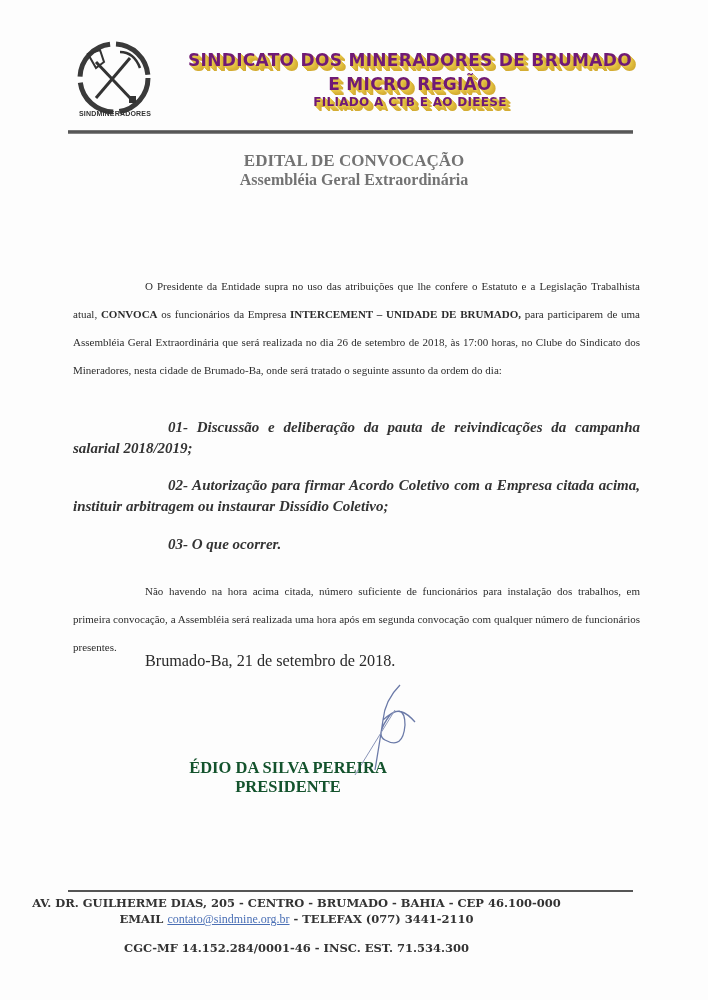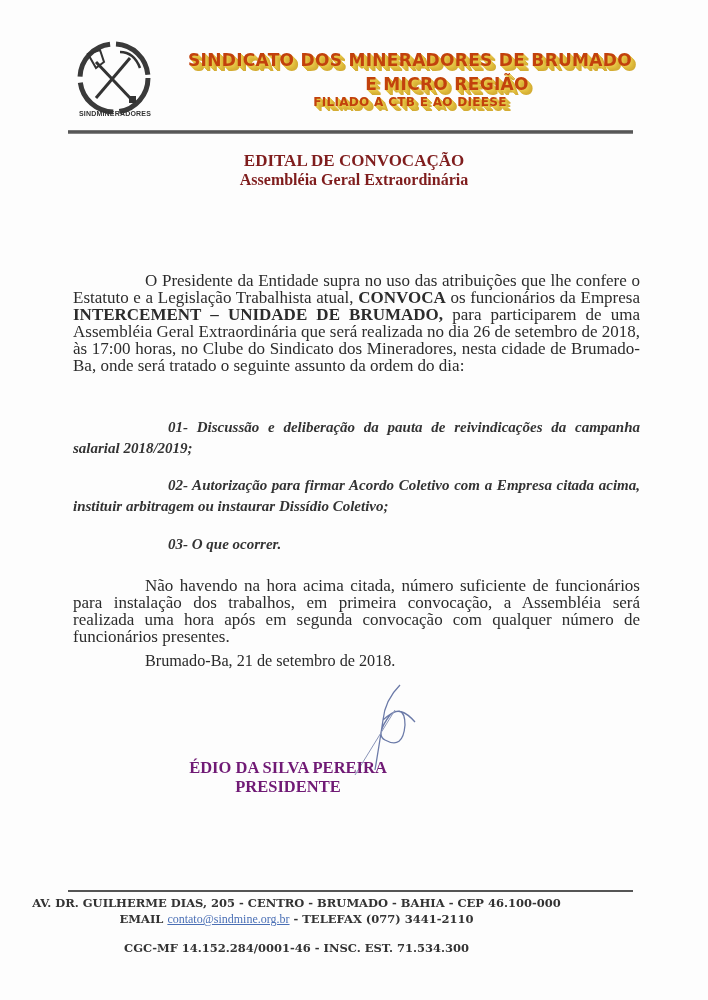--- a/index.html
+++ b/index.html
@@ -1,37 +1,37 @@
 <!DOCTYPE html>
 <html><head>
   <meta charset="utf-8">
   <style>
     html, body { margin:0; padding:0; }
     body { width:708px; height:1000px; background:#fdfdfd; position:relative; overflow:hidden; font-family:"Liberation Serif", serif; color:#2a2a2a; }
     .abs { position:absolute; }
     .logo { left:74px; top:38px; width:80px; height:86px; }
     .logo-label { left:72px; top:110px; width:86px; text-align:center; font-family:"Liberation Sans", sans-serif; font-size:7px; font-weight:bold; color:#333; letter-spacing:0.2px; }
-    .hdr { left:150px; width:520px; text-align:center; font-family:"DejaVu Sans", sans-serif; font-weight:bold; color:#c2410c; text-shadow:1px 1px 0 #e6c64a, 2px 2px 0 #e2c040, 3px 3px 0 #ddb83a, 4px 4px 0 #d8b236, 5px 5px 0 #d4ad34; letter-spacing:0.3px; }
+    .hdr { left:150px; width:520px; text-align:center; font-family:"DejaVu Sans", sans-serif; font-weight:bold; color:#701a75; text-shadow:1px 1px 0 #e6c64a, 2px 2px 0 #e2c040, 3px 3px 0 #ddb83a, 4px 4px 0 #d8b236, 5px 5px 0 #d4ad34; letter-spacing:0.3px; }
     .hdr1 { top:50px; font-size:17px; }
-    .hdr2 { top:74px; font-size:17px;padding-left:37px; }
+    .hdr2 { top:74px; font-size:17px; }
     .hdr3 { top:95px; font-size:12px; }
     .rule-top { left:68px; top:130px; width:565px; height:4px; background:linear-gradient(#888,#444,#999); }
-    .title { left:0; width:708px; text-align:center; font-weight:bold; color:#7f1d1d; }
+    .title { left:0; width:708px; text-align:center; font-weight:bold; color:#737373; }
     .t1 { top:151px; font-size:17px; }
     .t2 { top:171px; font-size:16px; }
-    .body { left:73px; width:567px; font-size:17px; line-height:17px; text-align:justify; color:#2c2c2c; }
+    .body { left:73px; width:567px; font-size:11px; line-height:28px; text-align:justify; color:#2c2c2c; }
     .p1 { top:272px; text-indent:72px; }
     .item { left:73px; width:567px; font-size:15px; line-height:21.4px; font-style:italic; font-weight:bold; text-align:justify; color:#333; }
     .i1 { top:417px; text-indent:95px; }
     .i2 { top:475px; text-indent:95px; }
     .i3 { top:534px; text-indent:95px; }
     .p2 { top:577px; text-indent:72px; }
     .date { left:145px; top:652px; font-size:16.2px; }
     .sig { left:345px; top:680px; width:80px; height:100px; }
-    .signame { left:0; width:576px; text-align:center; font-weight:bold; font-size:16.5px; color:#701a75; }
+    .signame { left:0; width:576px; text-align:center; font-weight:bold; font-size:16.5px; color:#14532d; }
     .sn1 { top:758px; }
     .sn2 { top:777px; }
     .rule-bot { left:68px; top:890px; width:565px; height:2px; background:#555; }
     .foot { left:0; width:593px; text-align:center; font-family:"DejaVu Serif", serif; font-weight:bold; font-size:11.5px; color:#333; }
     .f1 { top:896px; }
     .f2 { top:912px; }
     .f3 { top:928px;margin-top:13px; }
     .email { font-family:Liberation Serif, serif; font-weight:normal; color:#4a6fb5; text-decoration:underline; font-size:12px; }
     b { font-weight:bold; }
   </style>

